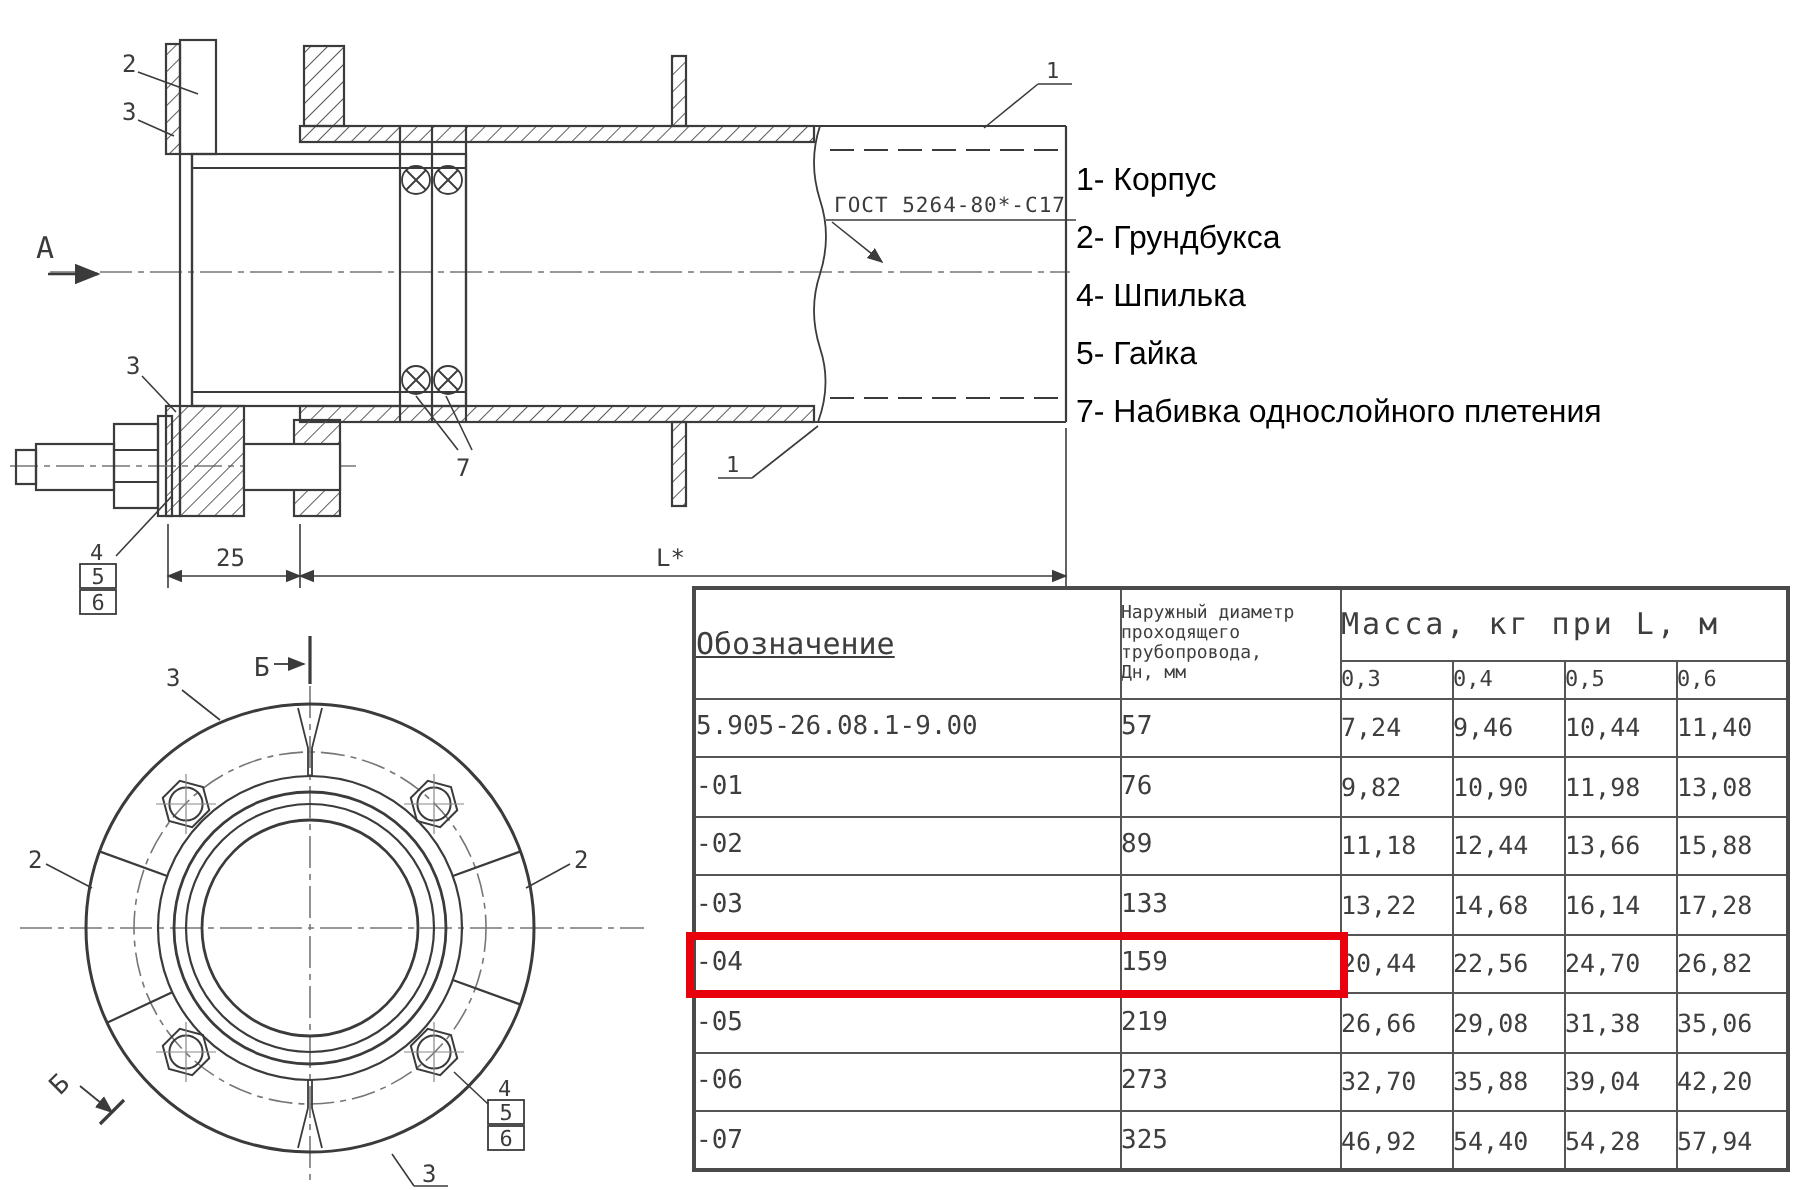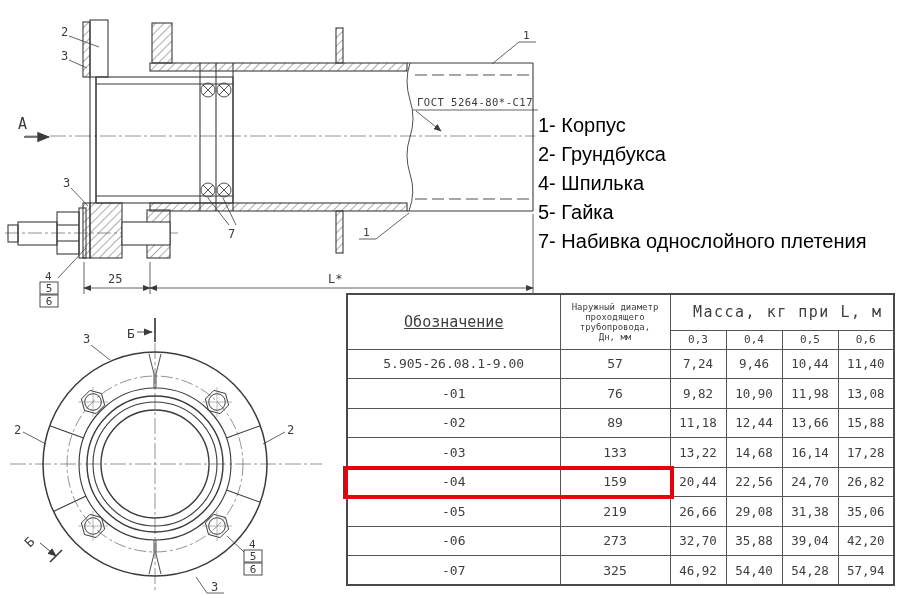--- a/index.html
+++ b/index.html
@@ -1,32 +1,32 @@
 <!DOCTYPE html>
 <html><head>
 <meta charset="utf-8">
 <style>
   html,body{margin:0;padding:0;background:#fff;}
   .stage{position:relative;width:900px;height:595px;background:#fff;overflow:hidden;
          font-family:"DejaVu Sans Mono",monospace;}
   svg{position:absolute;}
   svg text{fill:#3b3b3b;font-family:"DejaVu Sans Mono",monospace;}
   .legend{position:absolute;left:538px;top:76px;font-family:"Liberation Sans",sans-serif;
-          font-size:20px;line-height:29px;color:#000;margin-top:35px;}
+          font-size:16px;line-height:29px;color:#000;}
   .tblwrap{position:absolute;left:346px;top:293px;}
   table{border-collapse:collapse;table-layout:fixed;width:547px;
         font-family:"DejaVu Sans Mono",monospace;color:#3e3e3e;}
-  td{border:1.6px solid #555;text-align:center;vertical-align:middle;padding:0;overflow:hidden;}
+  td{border:1.6px solid #555;vertical-align:middle;padding:0;overflow:hidden;}
   table{border:2px solid #4a4a4a;}
   tr.h1{height:36px;}
   tr.h2{height:19px;}
   tbody tr{height:29.5px;}
   .des-h{font-size:15px;text-decoration:underline;}
   .dia-h{font-size:9px;line-height:10px;}
-  .mass-h{font-size:15px;letter-spacing:1.5px;padding-left:12px;}
+  .mass-h{font-size:15px;letter-spacing:1.5px;}
   tr.h2 td{font-size:11px;}
   tbody td{font-size:13px;}
   tbody td.m{font-size:12.5px;}
   .hl{position:absolute;left:343px;top:466px;width:331px;height:33px;
       border:4px solid #e8000d;box-sizing:border-box;z-index:5;}
 </style>
 </head>
 <body>
 
 <div class="stage">

